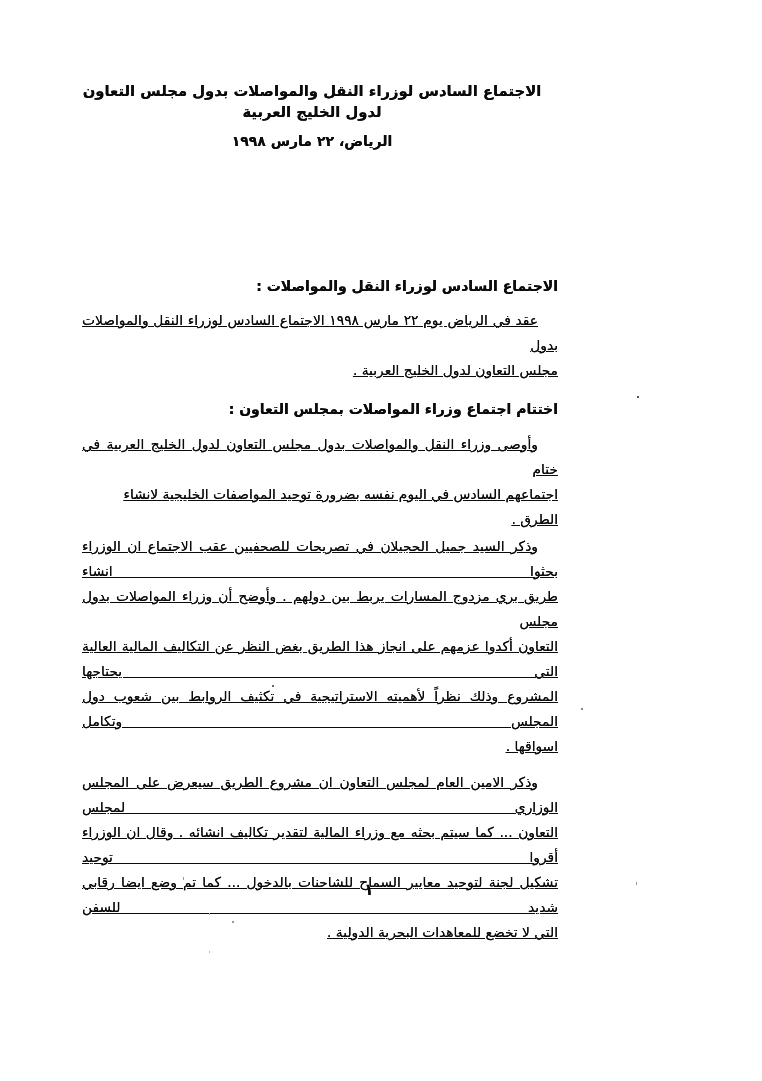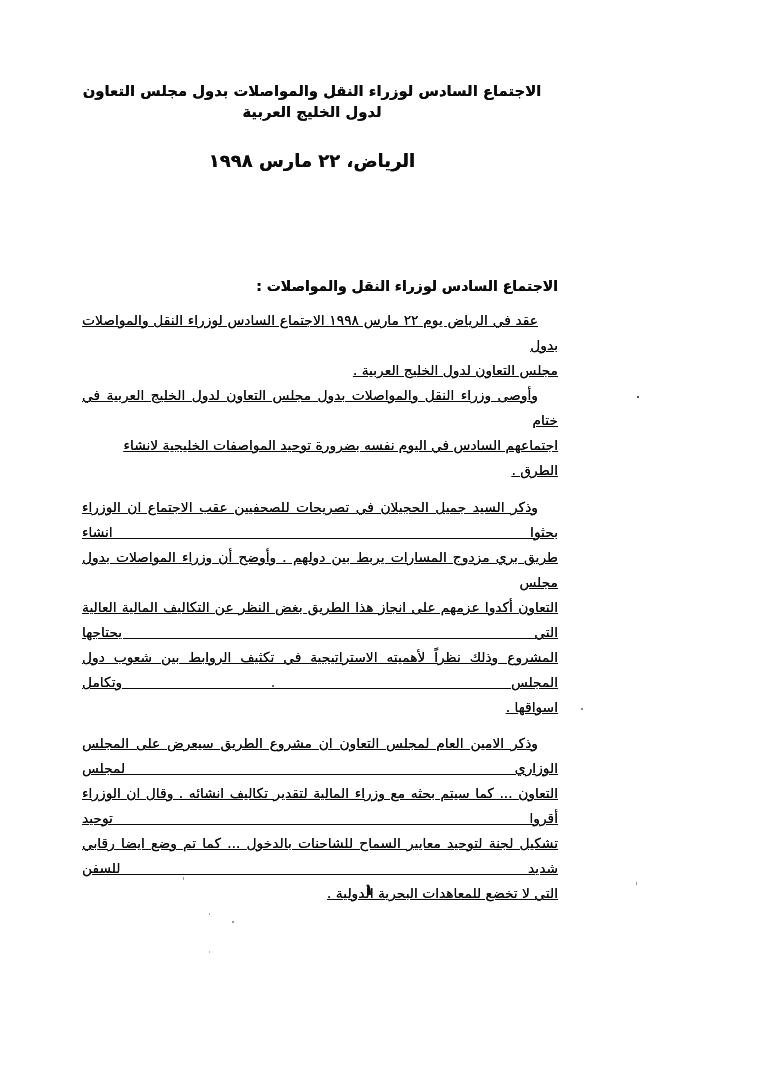--- a/index.html
+++ b/index.html
@@ -25,22 +25,22 @@
     right: 104px;
     text-align: center;
   }
   .doc-title {
     font-size: 14.8px;
     line-height: 21px;
     font-weight: bold;
     text-shadow: 0 0 .5px rgba(0,0,0,.9);
   }
   .doc-date {
-    margin-top: 28px;
-    font-size: 18px;
+    margin-top: 11px;
+    font-size: 14px;
     font-weight: bold;
     text-shadow: 0 0 .5px rgba(0,0,0,.9);
   }
   
   .doc-body {
     position: absolute;
     top: 276px;
     left: 82px;
     right: 104px;
     font-size: 13.8px;
@@ -49,21 +49,21 @@
   }
   .sec-h {
     margin: 0 0 12px 0;
     font-size: 14px;
     line-height: 20px;
     font-weight: bold;
     text-shadow: 0 0 .6px rgba(0,0,0,.95);
   }
   .sec-h.gap { margin-top: 16px; margin-bottom: 13px; }
   .para { margin: 0; text-decoration: underline; }
-  .para-g2 { margin-top: 12px; }
+  .para-g2 { margin-top: 2px; }
   .para-g3 { margin-top: 11px; }
   .line {
     display: block;
     text-align: justify;
     text-align-last: justify;
   }
   .line.first { text-indent: 20px; }
   .line.last  { text-align: right; text-align-last: right; }
   
   .pagenum {
@@ -93,20 +93,21 @@
 
   <main class="doc-body">
 
     <h2 class="sec-h">الاجتماع السادس لوزراء النقل والمواصلات :</h2>
 
     <div class="para">
       <span class="line first">عقد في الرياض يوم ٢٢ مارس ١٩٩٨ الاجتماع السادس لوزراء النقل والمواصلات بدول</span>
       <span class="line last">مجلس التعاون لدول الخليج العربية .</span>
     </div>
 
+    <h2 class="sec-h gap">اختتام اجتماع وزراء المواصلات بمجلس التعاون :</h2>
 
     <div class="para">
       <span class="line first">وأوصى وزراء النقل والمواصلات بدول مجلس التعاون لدول الخليج العربية في ختام</span>
       <span class="line last">اجتماعهم السادس في اليوم نفسه بضرورة توحيد المواصفات الخليجية لانشاء الطرق .</span>
     </div>
 
     <div class="para para-g2">
       <span class="line first">وذكر السيد جميل الحجيلان في تصريحات للصحفيين عقب الاجتماع ان الوزراء بحثوا انشاء</span>
       <span class="line">طريق بري مزدوج المسارات يربط بين دولهم . وأوضح أن وزراء المواصلات بدول مجلس</span>
       <span class="line">التعاون أكدوا عزمهم على انجاز هذا الطريق بغض النظر عن التكاليف المالية العالية التي يحتاجها</span>

